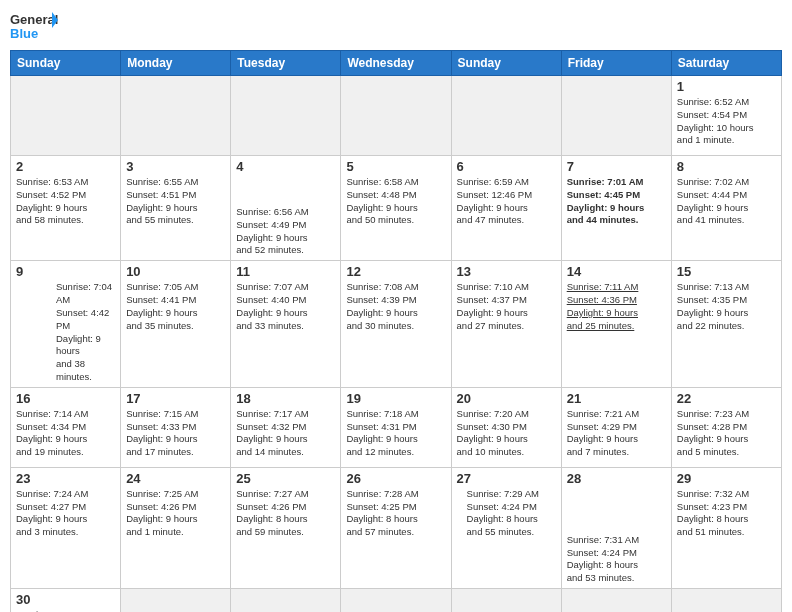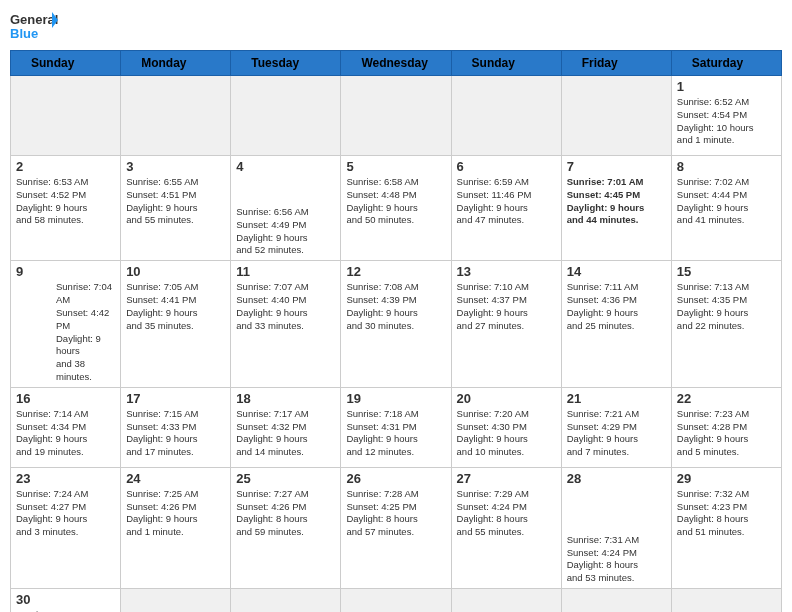--- a/index.html
+++ b/index.html
@@ -40,25 +40,25 @@
       font-size: 14px;
       color: #555;
     }
     .calendar {
       width: 100%;
       border-collapse: collapse;
       border: 1px solid #ccc;
     }
     .calendar th {
       background-color: #2979C9;
-      color: #000000;
+      color: #ffffff;
       font-size: 12px;
       font-weight: bold;
       text-align: left;
-      padding: 5px 20px;
+      padding: 5px 6px;
       border: 1px solid #1a5fa8;
     }
     .calendar td {
       vertical-align: top;
       border: 1px solid #ccc;
       padding: 3px 5px;
       width: 110px;
       height: 80px;
       background: #fff;
       font-size: 10px;
@@ -154,21 +154,21 @@
           <td>
             <span class="day-number">5</span>
             <div class="day-info" style="white-space: pre-line;">Sunrise: 6:58 AM
 Sunset: 4:48 PM
 Daylight: 9 hours
 and 50 minutes.</div>
           </td>
           <td>
             <span class="day-number">6</span>
             <div class="day-info" style="white-space: pre-line;">Sunrise: 6:59 AM
-Sunset: 11:46 PM
+Sunset: 12:46 PM
 Daylight: 9 hours
 and 47 minutes.</div>
           </td>
           <td>
             <span class="day-number">7</span>
             <div class="day-info" style="white-space: pre-line; font-weight: bold;">Sunrise: 7:01 AM
 Sunset: 4:45 PM
 Daylight: 9 hours
 and 44 minutes.</div>
           </td>
@@ -211,21 +211,21 @@
           </td>
           <td>
             <span class="day-number">13</span>
             <div class="day-info" style="white-space: pre-line;">Sunrise: 7:10 AM
 Sunset: 4:37 PM
 Daylight: 9 hours
 and 27 minutes.</div>
           </td>
           <td>
             <span class="day-number">14</span>
-            <div class="day-info" style="white-space: pre-line;">Sunrise: 7:11 AM
+            <div class="day-info" style="white-space: pre-line; text-decoration: underline;">Sunrise: 7:11 AM
 Sunset: 4:36 PM
 Daylight: 9 hours
 and 25 minutes.</div>
           </td>
           <td>
             <span class="day-number">15</span>
             <div class="day-info" style="white-space: pre-line;">Sunrise: 7:13 AM
 Sunset: 4:35 PM
 Daylight: 9 hours
 and 22 minutes.</div>
@@ -306,21 +306,21 @@
           </td>
           <td>
             <span class="day-number">26</span>
             <div class="day-info" style="white-space: pre-line;">Sunrise: 7:28 AM
 Sunset: 4:25 PM
 Daylight: 8 hours
 and 57 minutes.</div>
           </td>
           <td>
             <span class="day-number">27</span>
-            <div class="day-info" style="white-space: pre-line;">Sunrise: 7:29 AM
+            <div class="day-info" style="white-space: pre-line; margin-left: 10px;">Sunrise: 7:29 AM
 Sunset: 4:24 PM
 Daylight: 8 hours
 and 55 minutes.</div>
           </td>
           <td>
             <span class="day-number">28</span>
             <div class="day-info" style="white-space: pre-line; margin-top: 48px;">Sunrise: 7:31 AM
 Sunset: 4:24 PM
 Daylight: 8 hours
 and 53 minutes.</div>

